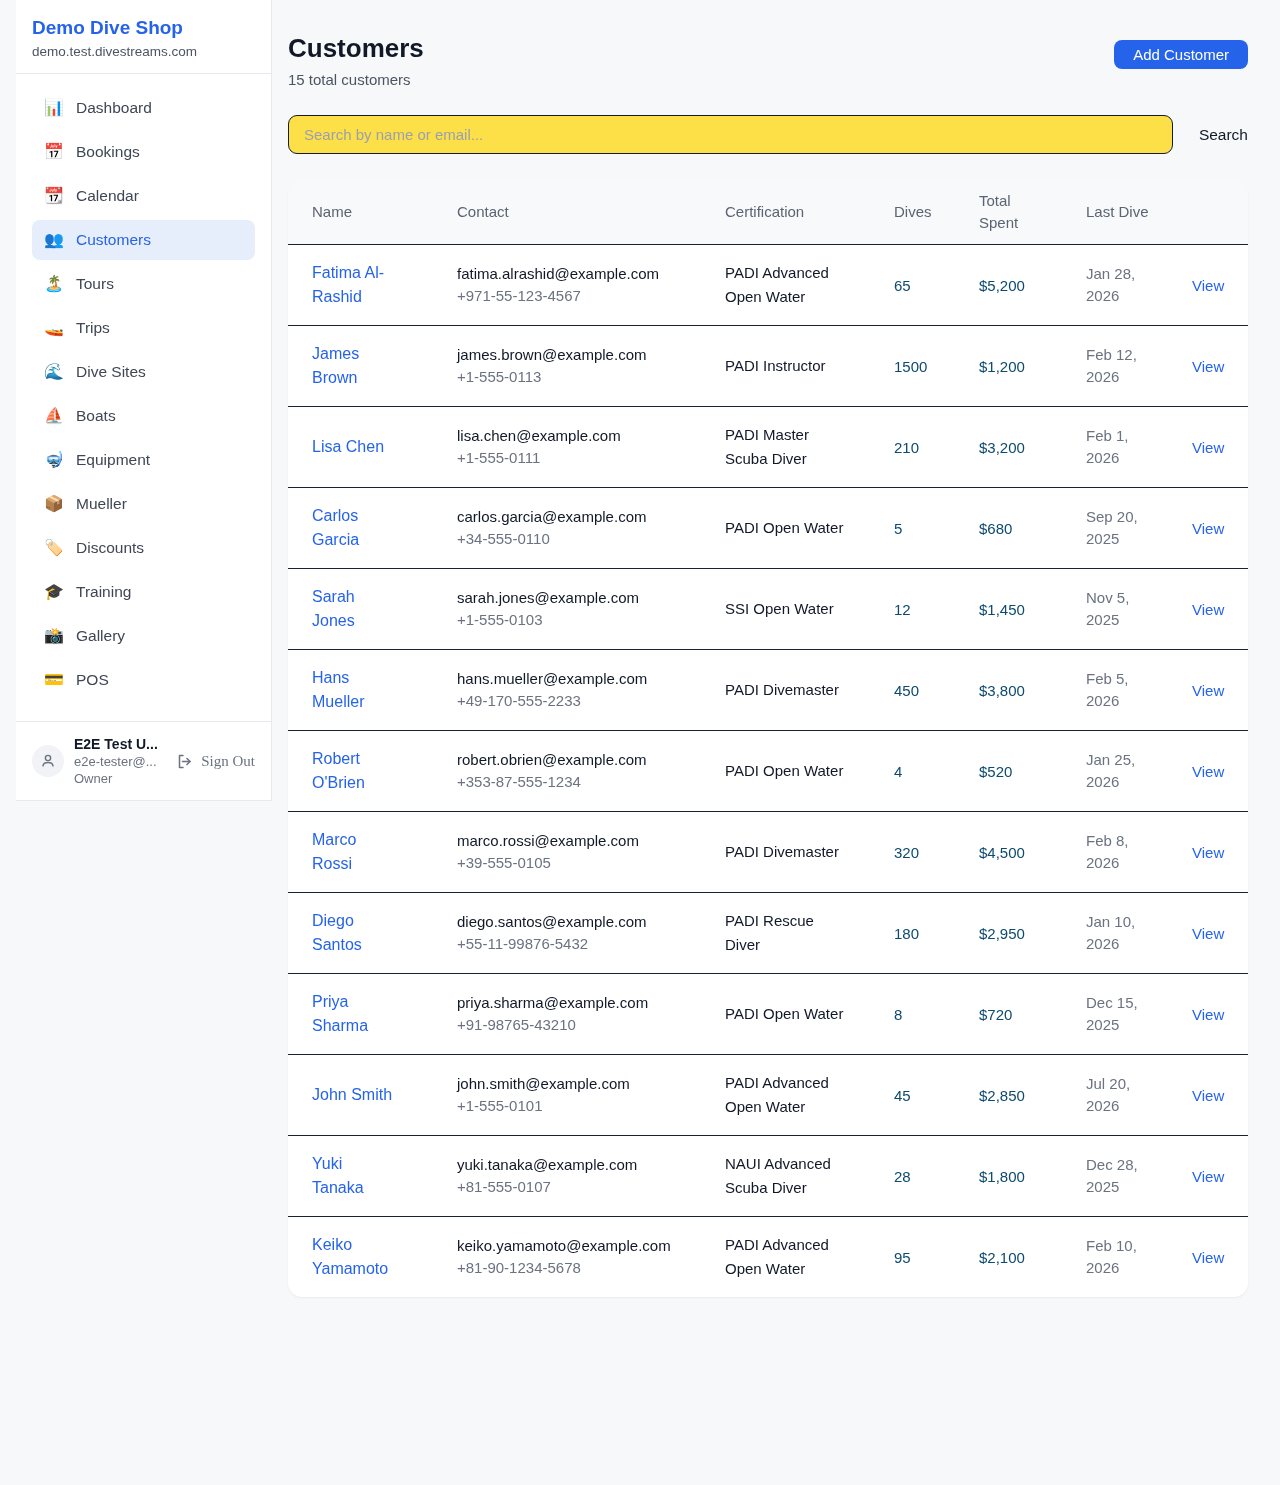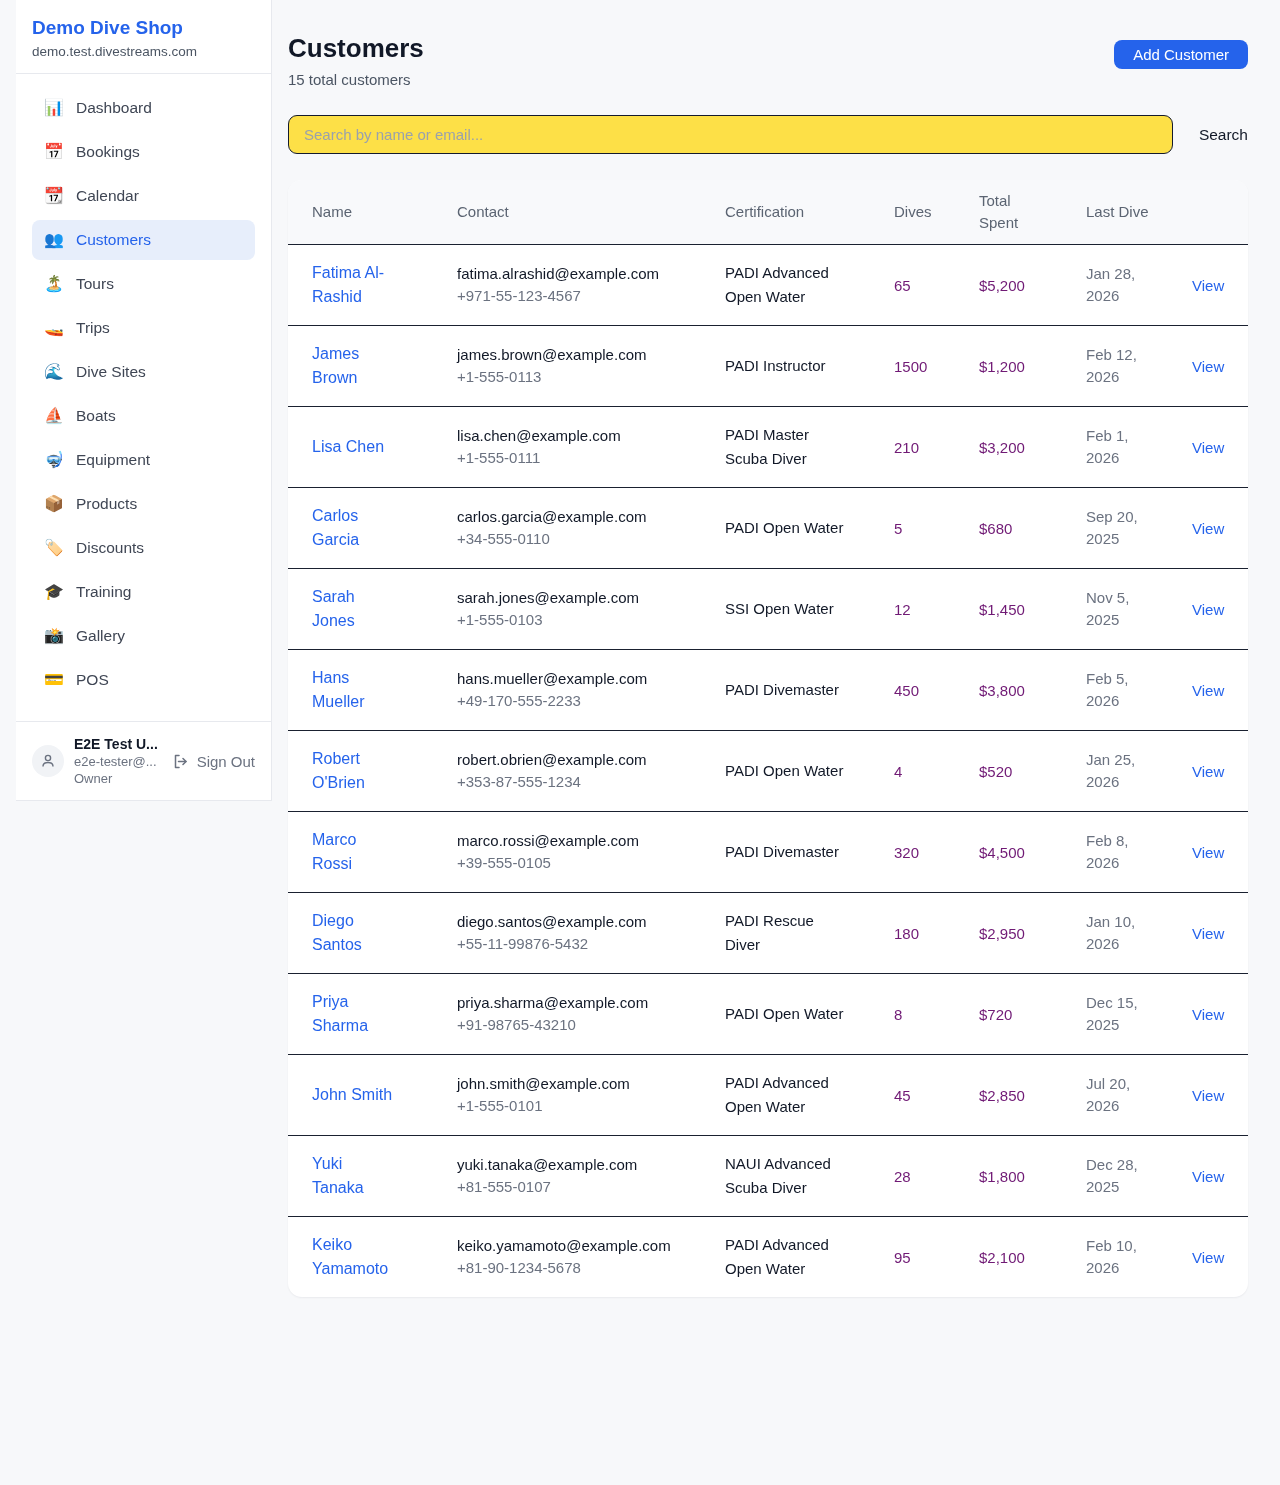--- a/index.html
+++ b/index.html
@@ -41,21 +41,21 @@
     width: 32px; height: 32px; border-radius: 50%;
     background: #f1f3f6; flex: none;
     display: flex; align-items: center; justify-content: center;
   }
   .user-info { flex: 1; min-width: 0; }
   .user-name { font-weight: bold; font-size: 14px; color: #111827; white-space: nowrap; }
   .user-email, .user-role { font-size: 13px; color: #6b7280; margin-top: 2px; white-space: nowrap; }
   .signout {
     display: flex; align-items: center; gap: 8px;
     background: none; border: none; cursor: pointer;
-    color: #6b7280; font-size: 15px; font-family: Liberation Sans, sans-serif; flex: none;
+    color: #6b7280; font-size: 15px; font-family: Liberation Serif, serif; flex: none;
   }
 
   
   .main { position: absolute; left: 288px; top: 0; width: 960px; }
   .main-header { display: flex; justify-content: space-between; align-items: flex-start; margin-top: 33px; }
   .page-title { font-size: 26px; font-weight: bold; color: #111827; line-height: 30px; }
   .page-subtitle { margin-top: 8px; color: #4b5563; font-size: 15px; }
   .add-btn {
     background: #2563eb; color: #ffffff;
     border: none; border-radius: 8px; cursor: pointer;
@@ -100,21 +100,21 @@
     vertical-align: middle; font-size: 15px;
   }
   tbody tr:last-child td { border-bottom: none; }
   td.name-cell { padding-right: 36px; }
   td.cert-cell { padding-right: 24px; }
   .name-link { color: #2563eb; font-weight: 500; font-size: 16px; line-height: 24px; text-decoration: none; cursor: pointer; display: inline-block; }
   .email { color: #111827; line-height: 22px; word-wrap: break-word; }
   .phone { color: #6b7280; line-height: 22px; }
   .cert { color: #111827; line-height: 24px; }
   .cert.muted { color: #9ca3af; }
-  .dives, .spent { color: #701a75; }
+  .dives, .spent { color: #0c4a6e; }
   .lastdive { color: #6b7280; line-height: 22px; }
   .view-link { color: #2563eb; text-decoration: none; cursor: pointer; font-size: 15px; }
 </style>
 </head>
 <body>
 
 <aside class="sidebar">
   <div class="brand">
     <div class="brand-title">Demo Dive Shop</div>
     <div class="brand-sub">demo.test.divestreams.com</div>
@@ -160,21 +160,21 @@
     <span class="nav-label">Boats</span>
   </div>
 
   <div class="nav-item">
     <span class="nav-icon">🤿</span>
     <span class="nav-label">Equipment</span>
   </div>
 
   <div class="nav-item">
     <span class="nav-icon">📦</span>
-    <span class="nav-label">Products</span>
+    <span class="nav-label">Mueller</span>
   </div>
 
   <div class="nav-item">
     <span class="nav-icon">🏷️</span>
     <span class="nav-label">Discounts</span>
   </div>
 
   <div class="nav-item">
     <span class="nav-icon">🎓</span>
     <span class="nav-label">Training</span>

